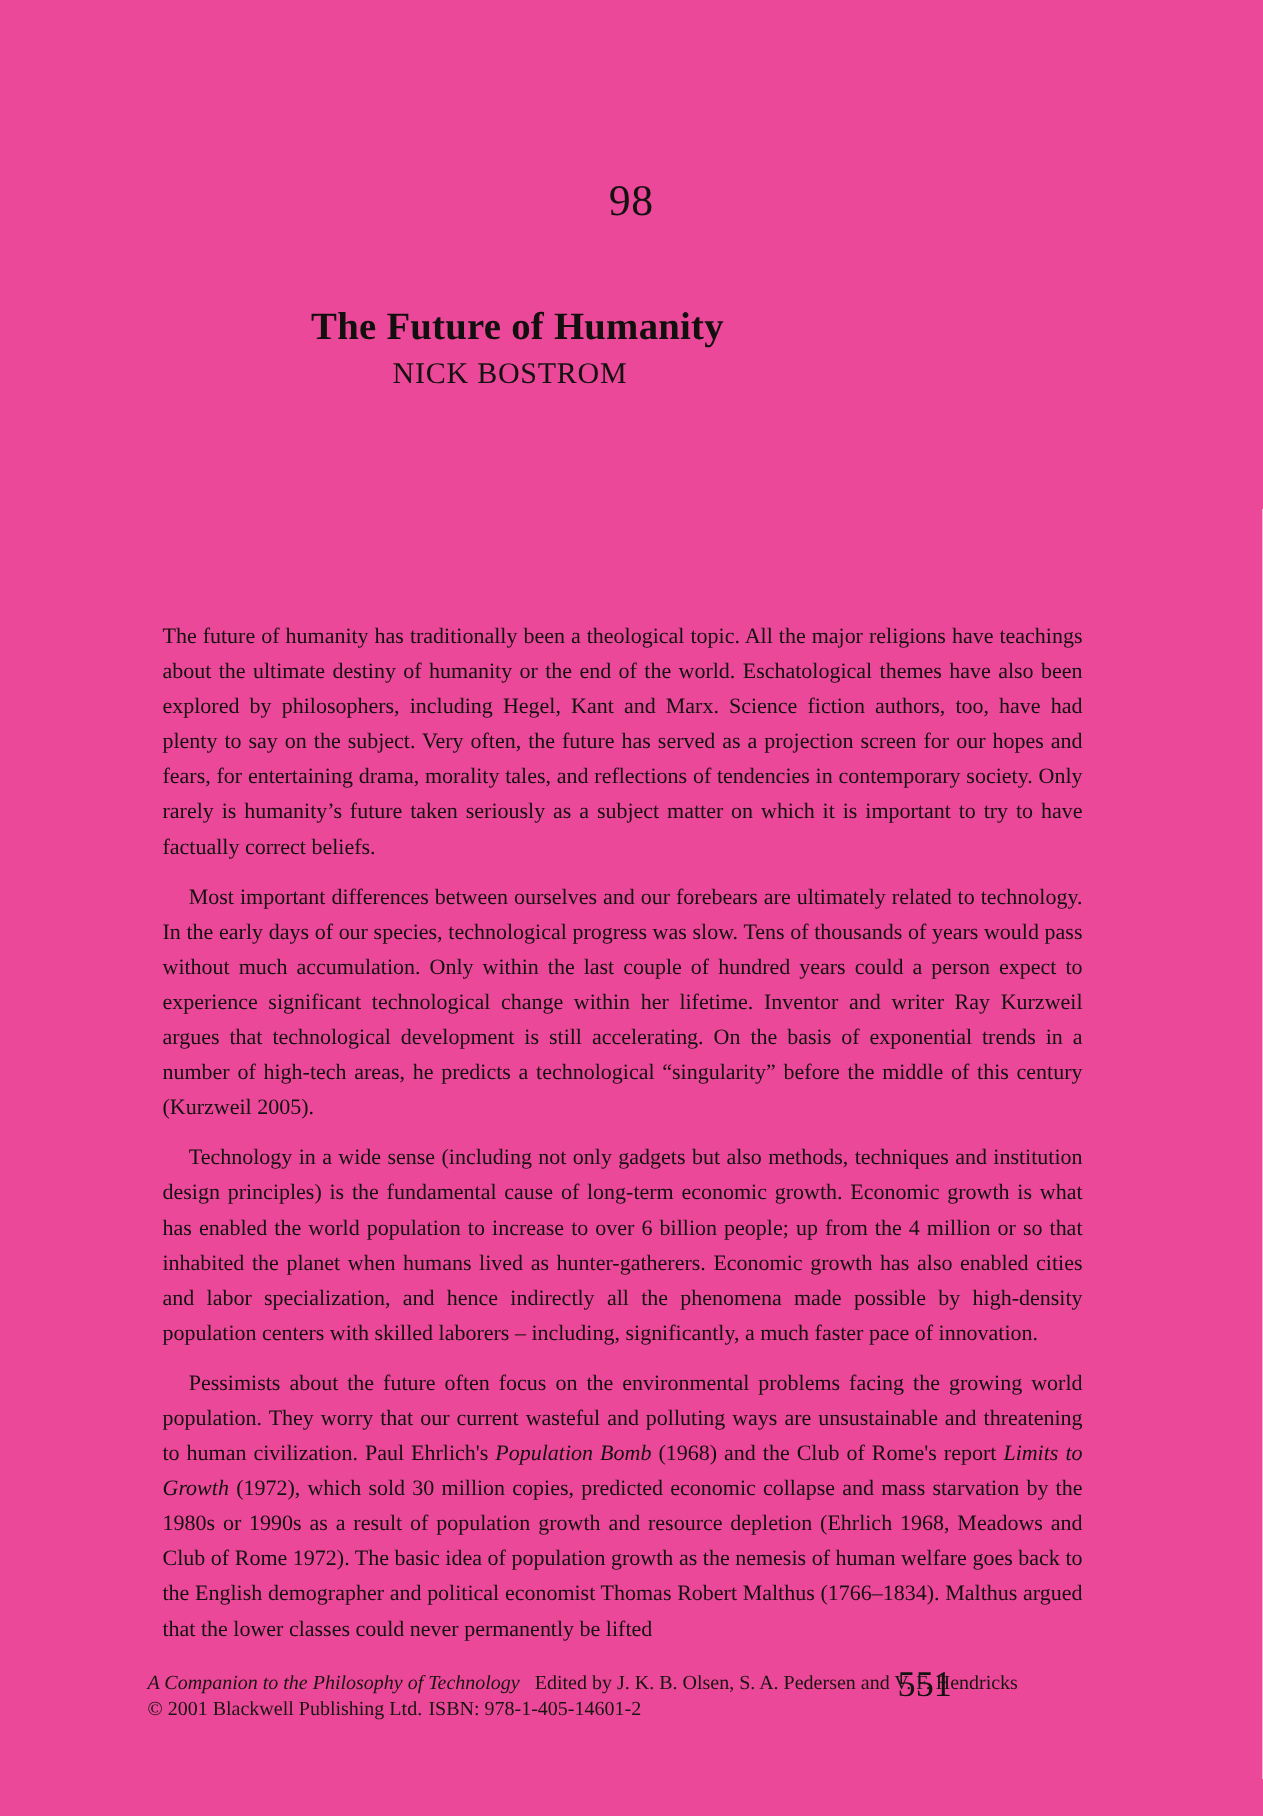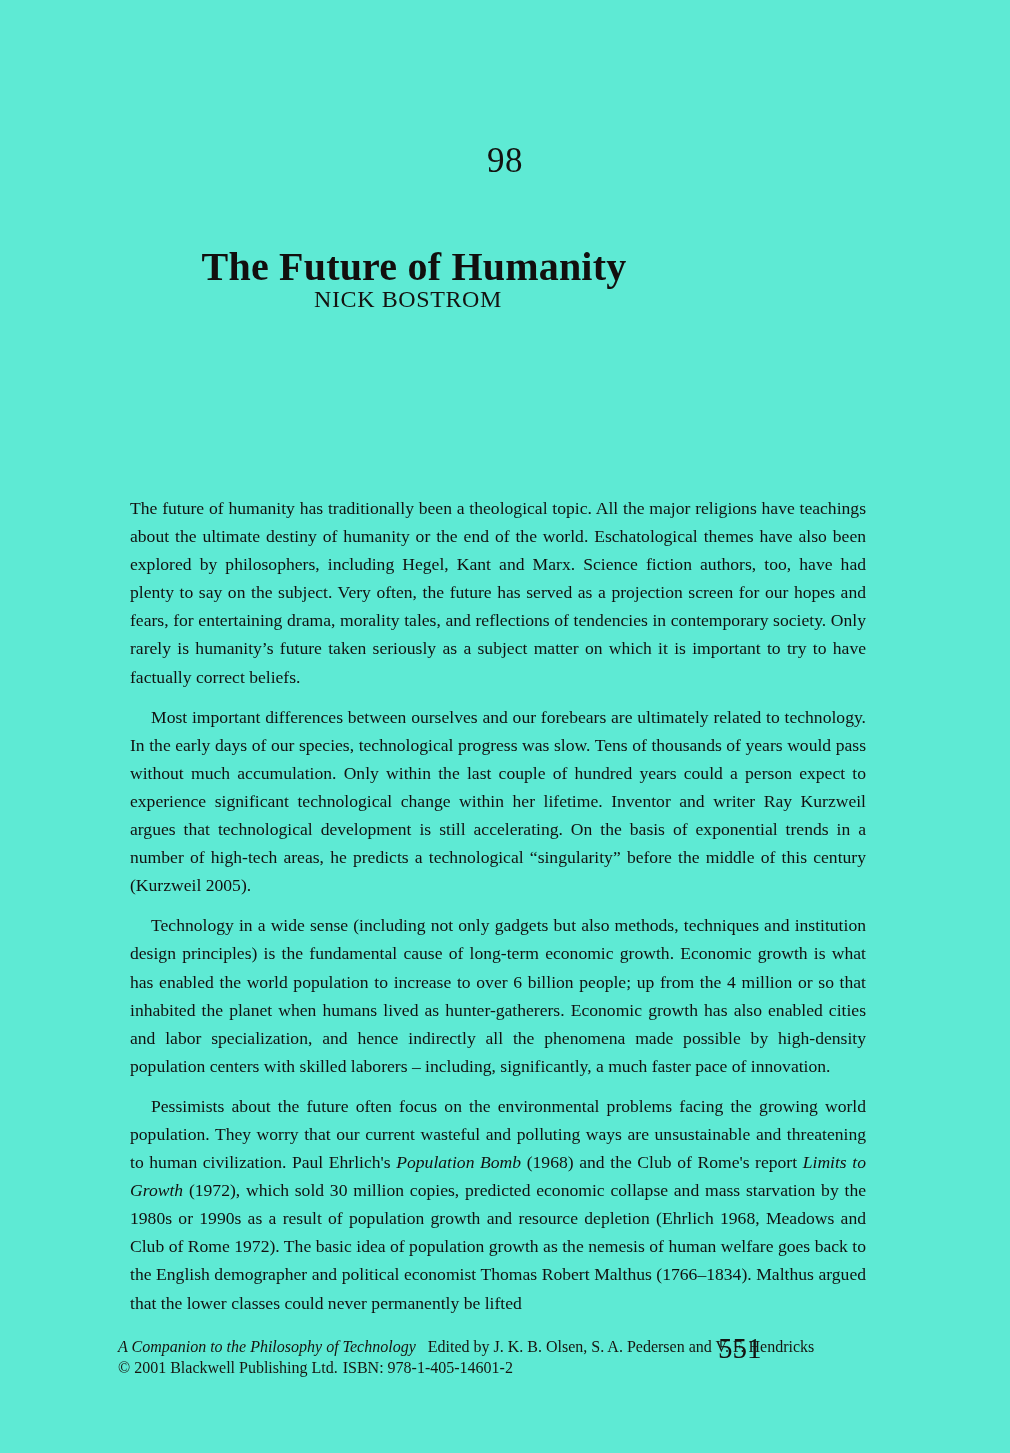--- a/index.html
+++ b/index.html
@@ -6,21 +6,21 @@
   html, body {
     margin: 0;
     padding: 0;
     background: #ffffff;
   }
   .page {
     position: relative;
     width: 1010px;
     height: 1453px;
     margin: 0 auto;
-    background: #5eead4;
+    background: #ec4899;
     font-family: "Liberation Serif", "DejaVu Serif", serif;
     color: #100f0d;
     overflow: hidden;
   }
 
   
   .chapter-number {
     position: absolute;
     top: 141px;
     left: 0;
@@ -30,21 +30,21 @@
     line-height: 40px;
     letter-spacing: 0.5px;
     color: #131210;
   }
   .chapter-title {
     position: absolute;
     top: 216px;
     left: 0;
     width: 828px;
     text-align: center;
-    font-size: 40px;
+    font-size: 31px;
     line-height: 48px;
     letter-spacing: 0.2px;
     color: #120f0e;
   }
   .chapter-author {
     position: absolute;
     top: 284px;
     left: 0;
     width: 816px;
     text-align: center;

